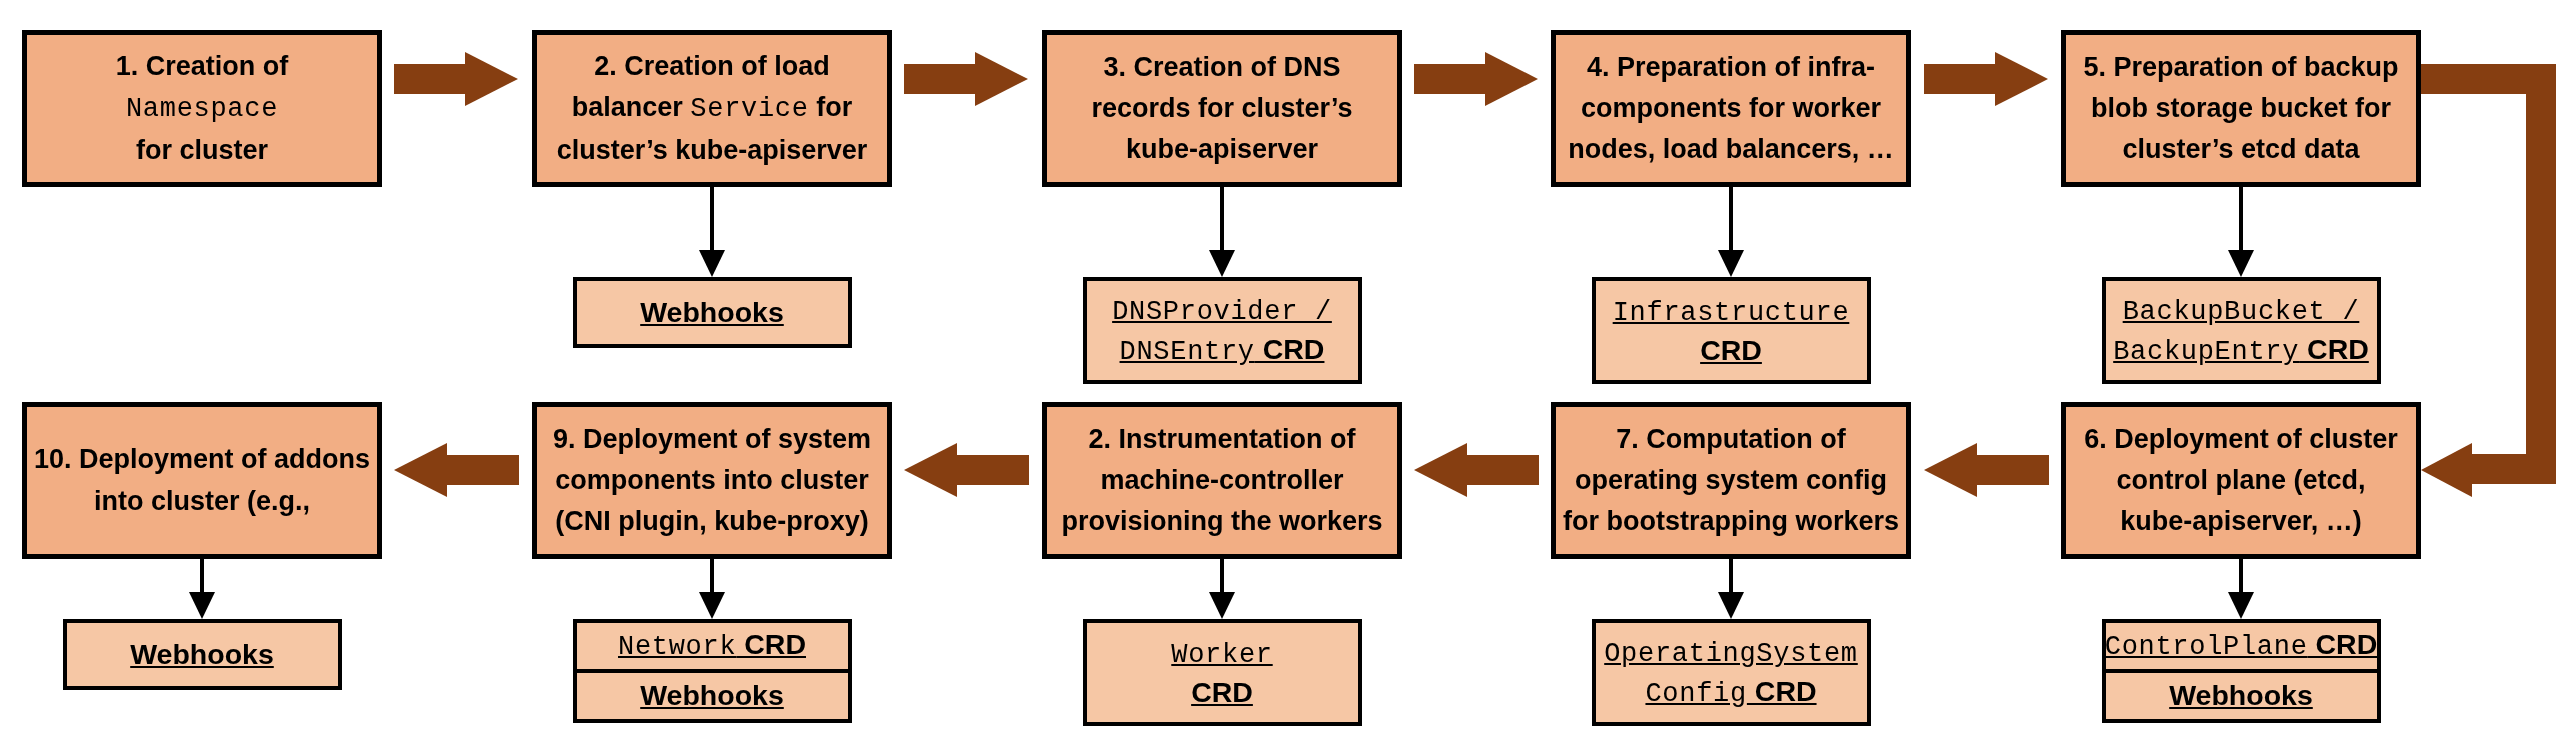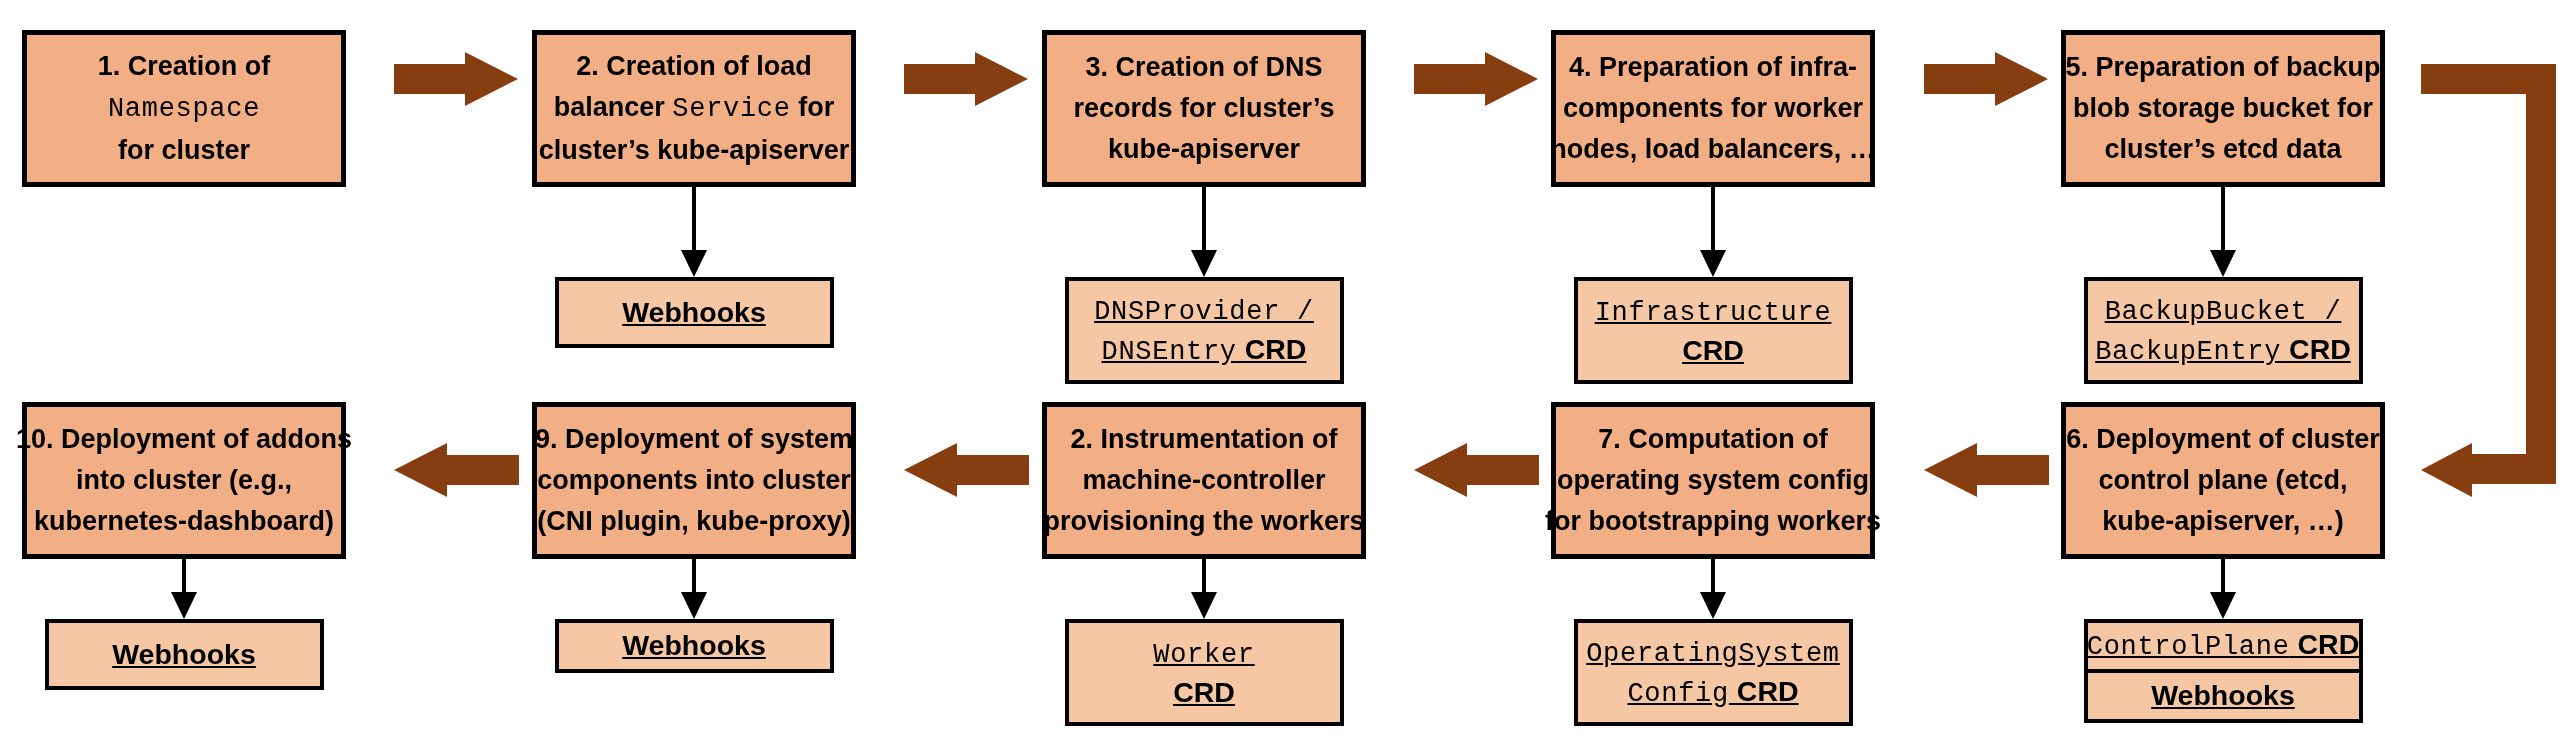--- a/index.html
+++ b/index.html
@@ -1,21 +1,21 @@
 <!DOCTYPE html>
 <html style="--stepFill: #F2AE84; --subFill: #F6C7A5; --line: #000000; --arrow: #863E11; --bg: #ffffff;font-size:11.4px"><head>
 <meta charset="utf-8">
 <style>
   html,body{margin:0;padding:0;background:#ffffff;}
   .canvas{position:relative;width:2576px;height:742px;background:var(--bg,#ffffff);overflow:hidden;
           font-family:"Liberation Sans",sans-serif;color:#000;}
   .row{position:absolute;left:0;width:100%;}
   #row-top{top:30px;}
   #row-bottom{top:402px;}
-  .col{position:absolute;width:324px;}
+  .col{position:absolute;width:360px;}
   .col:nth-of-type(1){left:22px;}
   .col:nth-of-type(2){left:532px;}
   .col:nth-of-type(3){left:1042px;}
   .col:nth-of-type(4){left:1551px;}
   .col:nth-of-type(5){left:2061px;}
 
   .main-box{box-sizing:border-box;height:157px;border:5px solid var(--line);background:var(--stepFill);
             display:flex;flex-direction:column;justify-content:center;align-items:center;text-align:center;
             font-weight:bold;font-size:27px;line-height:1.52;padding:0 2.8px;}
   .line{white-space:nowrap;}
@@ -130,21 +130,20 @@
             <div class="line"><span class="seg mono">BackupEntry</span><span class="seg sans"> CRD</span></div>
           </div>
         </div>
       </div>
     </div>
   <div class="row" id="row-bottom">
       <div class="col">
         <div class="main-box">
           <div class="line"><span class="seg sans">10. Deployment of addons</span></div>
           <div class="line"><span class="seg sans">into cluster (e.g.,</span></div>
-          <div class="line"><span class="seg sans">kubernetes-dashboard)</span></div>
         </div>
         <div class="vconn">
           <div class="vline"></div>
           <div class="vhead"></div>
         </div>
         <div class="sub-wrap">
           <div class="sub-box lines-1">
             <div class="line"><span class="seg sans">Webhooks</span></div>
           </div>
         </div>
@@ -153,20 +152,23 @@
         <div class="main-box">
           <div class="line"><span class="seg sans">9. Deployment of system</span></div>
           <div class="line"><span class="seg sans">components into cluster</span></div>
           <div class="line"><span class="seg sans">(CNI plugin, kube-proxy)</span></div>
         </div>
         <div class="vconn">
           <div class="vline"></div>
           <div class="vhead"></div>
         </div>
         <div class="sub-wrap">
+          <div class="sub-box stacked">
+            <div class="line"><span class="seg mono">Network</span><span class="seg sans"> CRD</span></div>
+          </div>
           <div class="sub-box stacked">
             <div class="line"><span class="seg sans">Webhooks</span></div>
           </div>
         </div>
       </div>
       <div class="col">
         <div class="main-box">
           <div class="line"><span class="seg sans">2. Instrumentation of</span></div>
           <div class="line"><span class="seg sans">machine-controller</span></div>
           <div class="line"><span class="seg sans">provisioning the workers</span></div>

